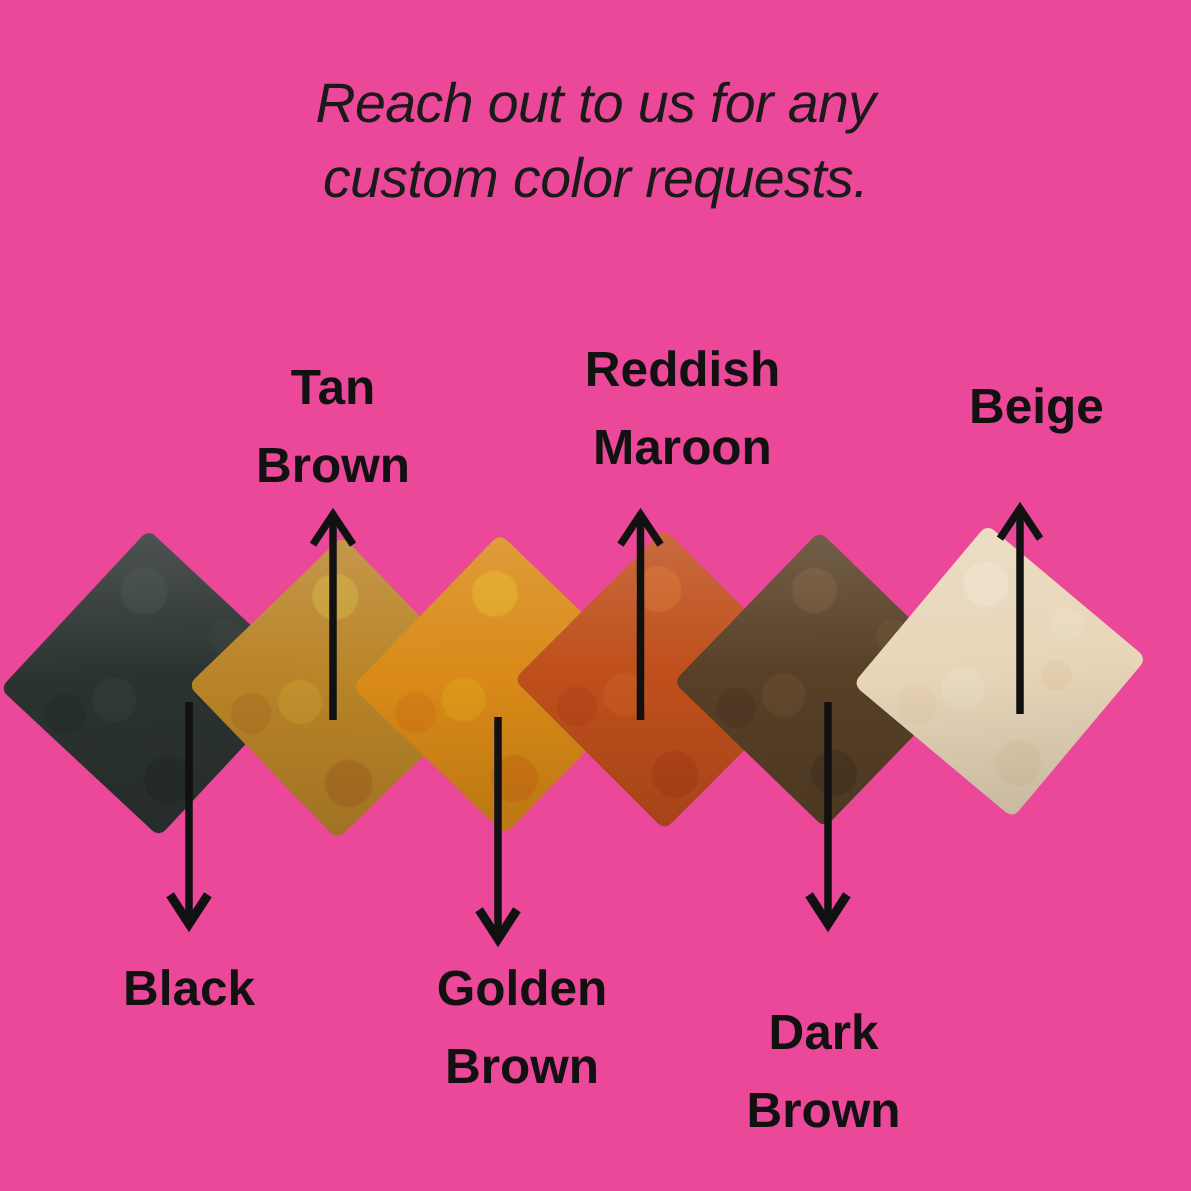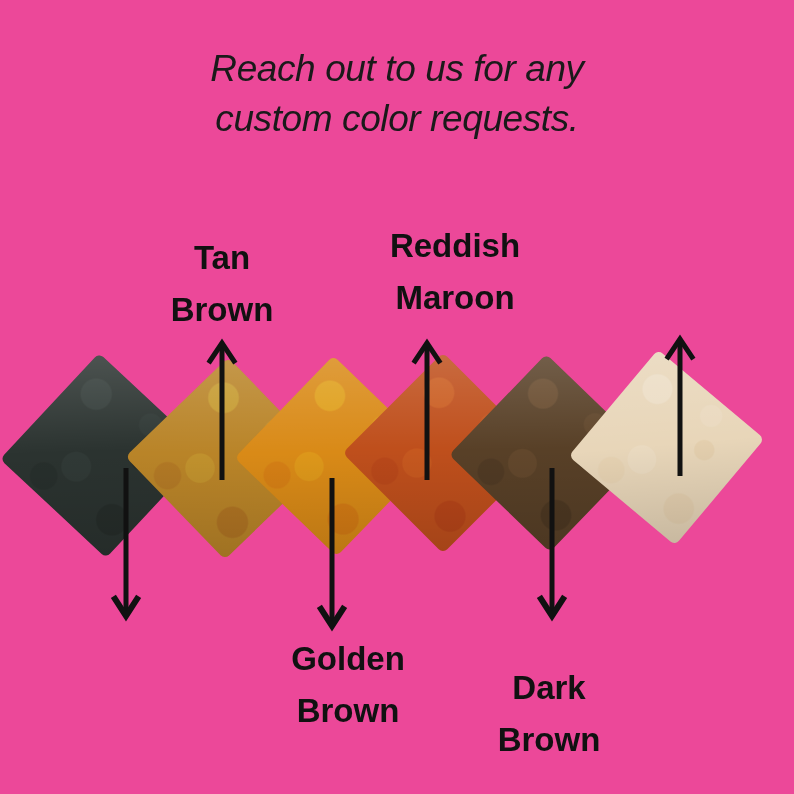--- a/index.html
+++ b/index.html
@@ -172,21 +172,23 @@
       <polyline points="5,131 16,148 27,131" fill="none" stroke="#111111" stroke-width="6" stroke-linecap="square"></polyline>
     </svg>
   </div>
 
   <div class="label" style="left:122px; top:220px; width:200px;margin-top:12px;">Tan
 Brown</div>
 
   <div class="label" style="left:352px; top:220px; width:206px;">Reddish
 Maroon</div>
 
+  <div class="label" style="left:588px; top:245px; width:206px;">Beige</div>
 
+  <div class="label" style="left:26px; top:633px; width:200px;">Black</div>
 
   <div class="label" style="left:247px; top:633px; width:202px;">Golden
 Brown</div>
 
   <div class="label" style="left:448px; top:633px; width:202px;margin-top:29px;">Dark
 Brown</div>
 
 </div>
 
 </body></html>

